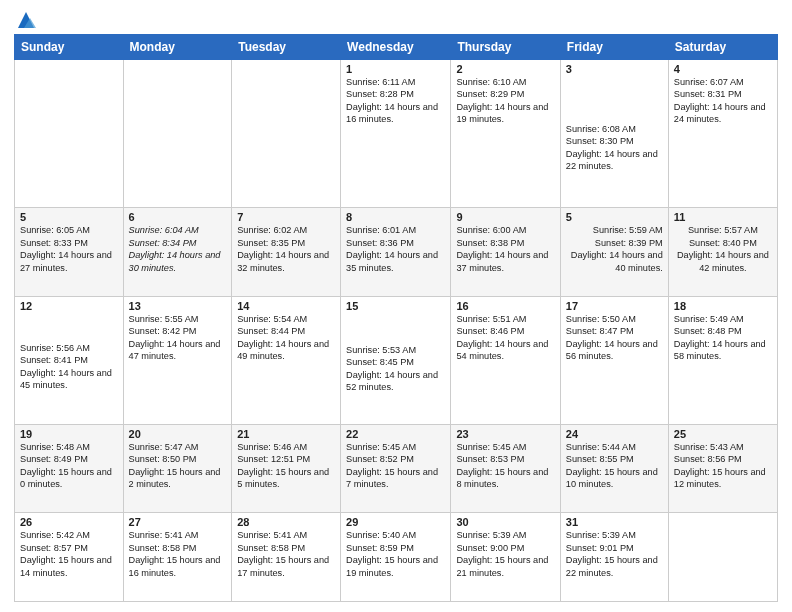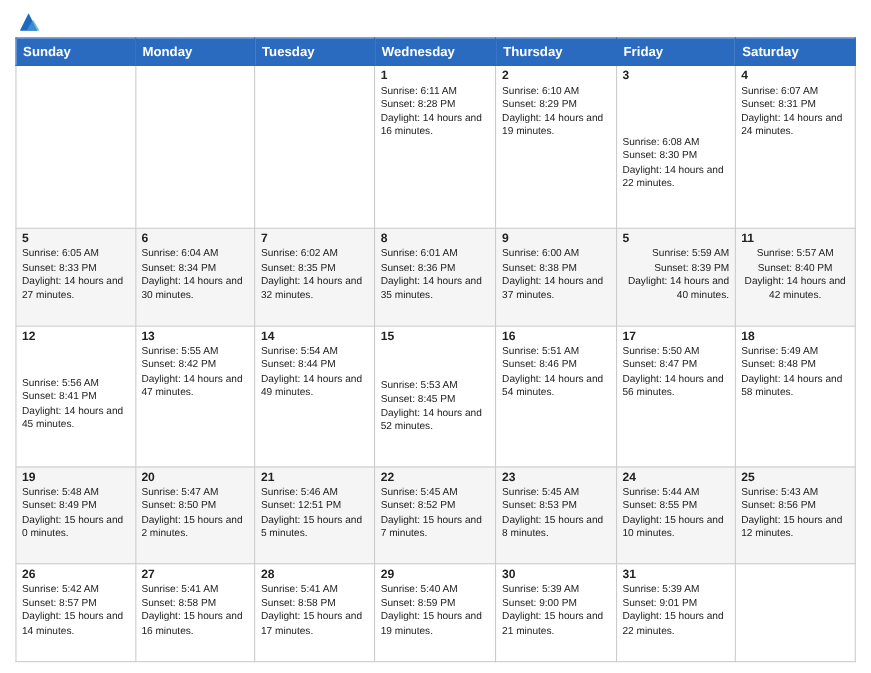--- a/index.html
+++ b/index.html
@@ -158,21 +158,21 @@
         </tr>
         <tr>
           <td>
             <span class="day-number">5</span>
             <div class="day-info" style="white-space: pre-line;">Sunrise: 6:05 AM
 Sunset: 8:33 PM
 Daylight: 14 hours and 27 minutes.</div>
           </td>
           <td>
             <span class="day-number">6</span>
-            <div class="day-info" style="white-space: pre-line;">Sunrise: 6:04 AM
+            <div class="day-info" style="white-space: pre-line; font-style: italic;">Sunrise: 6:04 AM
 Sunset: 8:34 PM
 Daylight: 14 hours and 30 minutes.</div>
           </td>
           <td>
             <span class="day-number">7</span>
             <div class="day-info" style="white-space: pre-line;">Sunrise: 6:02 AM
 Sunset: 8:35 PM
 Daylight: 14 hours and 32 minutes.</div>
           </td>
           <td>

